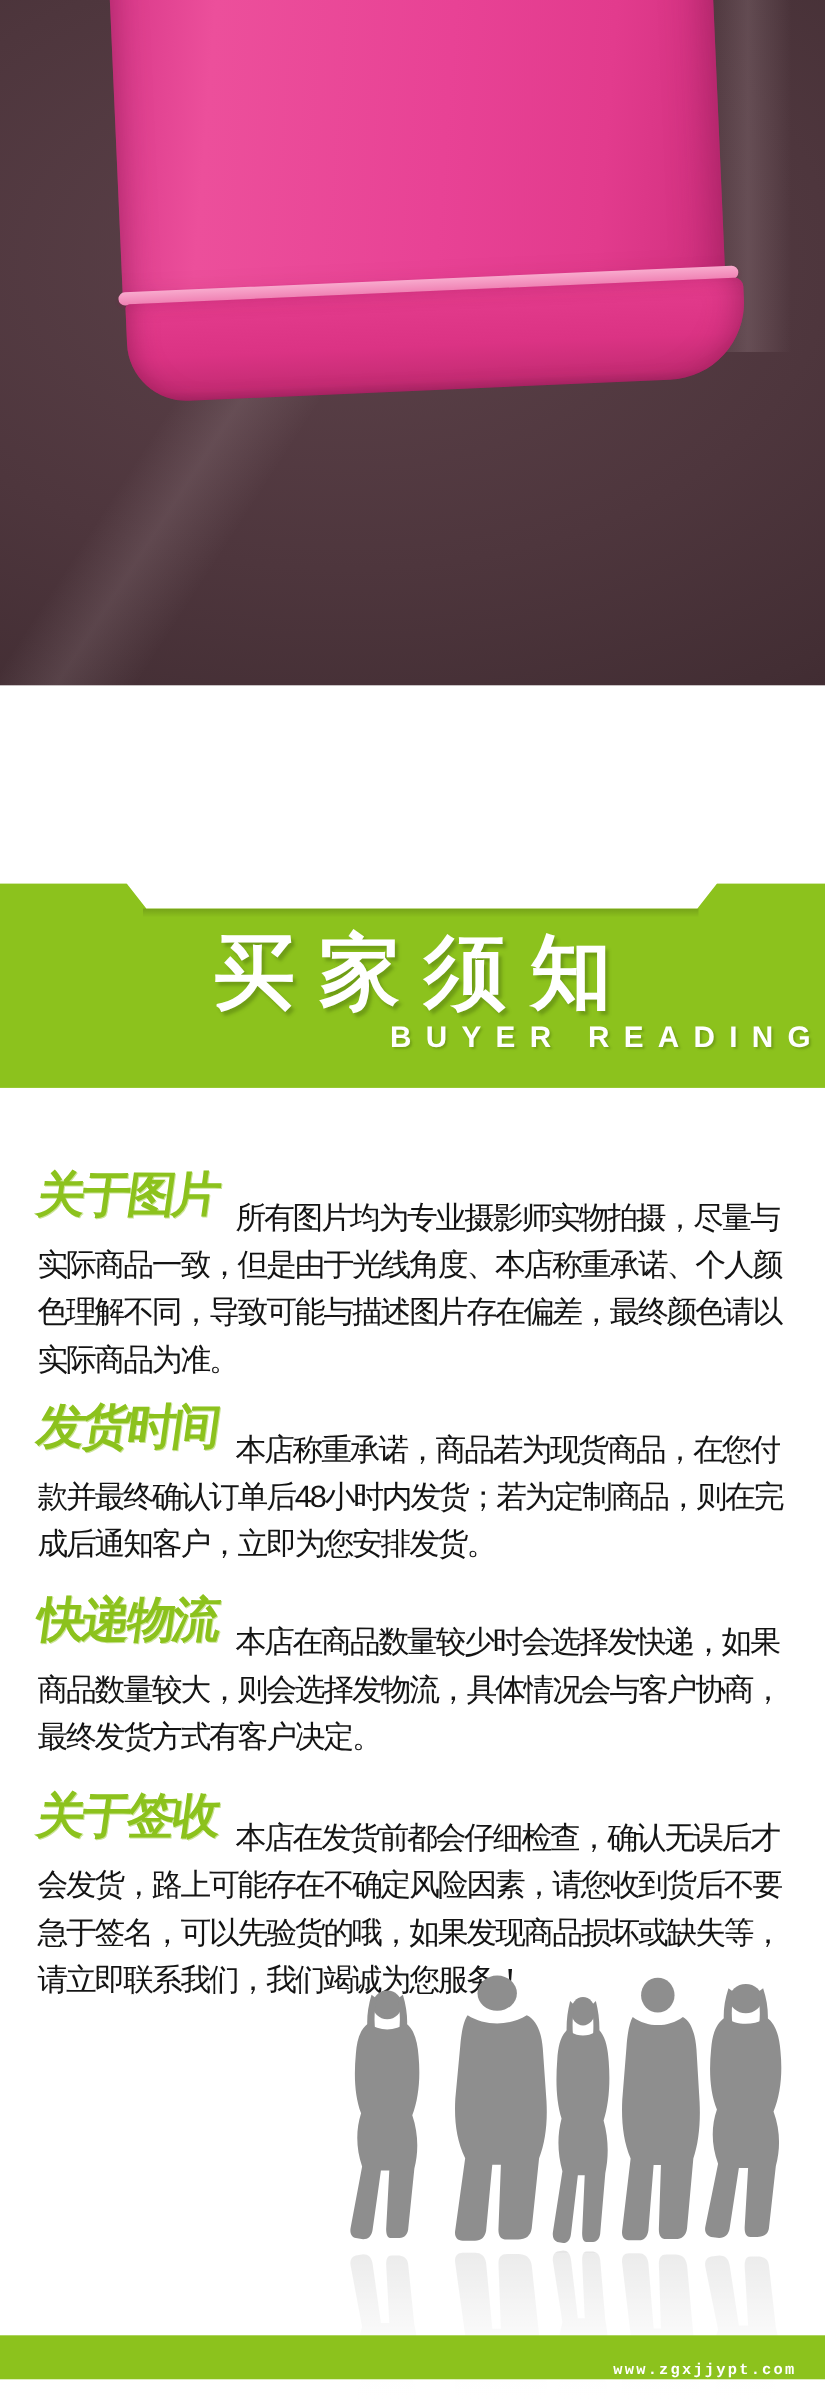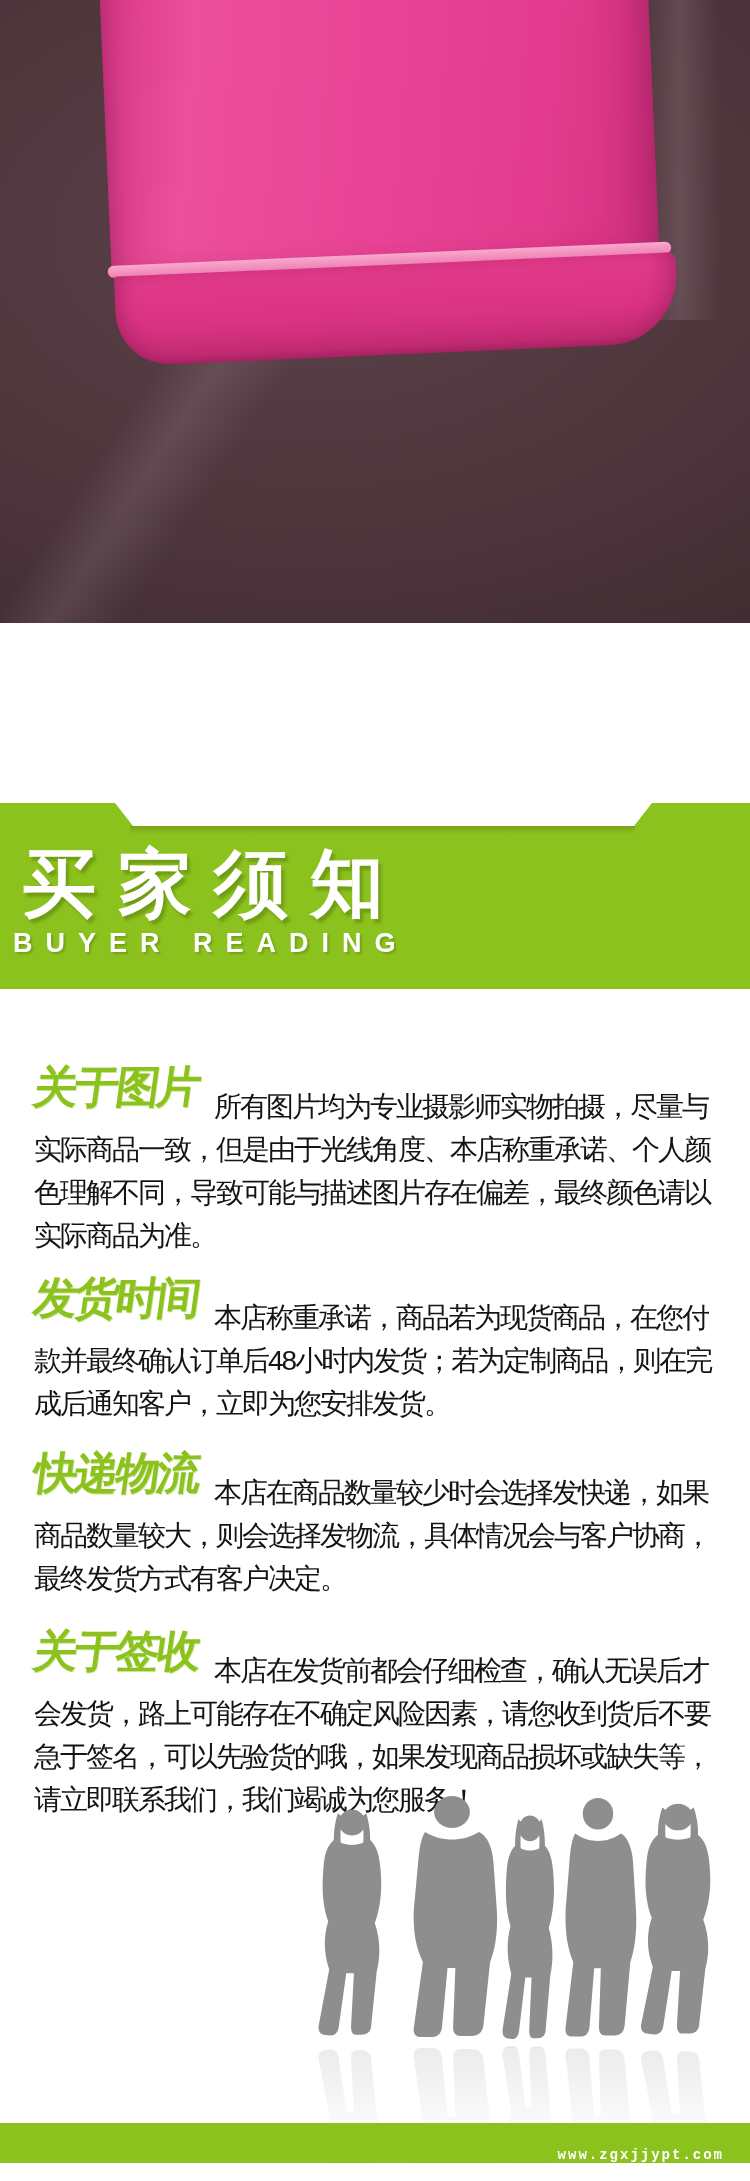--- a/index.html
+++ b/index.html
@@ -24,24 +24,24 @@
   .jug-base{position:absolute;left:2px;right:-16px;top:355px;height:90px;border-radius:4px 8px 70px 54px;
             background:linear-gradient(180deg,#e43c8d 0%,#db3384 55%,#c52c74 90%,#ae2868 100%);
             box-shadow:inset 16px 0 26px -16px rgba(110,16,62,.6), inset -20px 0 30px -18px rgba(110,16,62,.55);}
 
   
   .banner{position:absolute;left:0;top:803px;width:750px;height:186px;background:#8cc21d;
           clip-path:polygon(0 0,115px 0,133px 23px,634px 23px,652px 0,750px 0,750px 186px,0 186px);}
   .notch-shadow{position:absolute;left:130px;top:23px;width:505px;height:8px;
                 background:linear-gradient(180deg, rgba(0,0,0,0.16), transparent);}
   .banner-cn{position:absolute;left:0;top:44px;width:100%;box-sizing:border-box;padding-left:22px;
-             font-size:74px;line-height:1;font-weight:bold;color:#ffffff;
+             text-align:center;font-size:74px;line-height:1;font-weight:bold;color:#ffffff;
              letter-spacing:22px;text-shadow:3px 4px 3px rgba(58,88,10,0.35);}
   .banner-en{position:absolute;left:0;top:127px;width:100%;box-sizing:border-box;padding-left:13px;
-             text-align:left;font-size:27px;line-height:1;font-weight:bold;color:#ffffff;
+             text-align:right;font-size:27px;line-height:1;font-weight:bold;color:#ffffff;
              letter-spacing:13px;text-shadow:2px 2px 2px rgba(58,88,10,0.3);}
 
   
   .sec{position:absolute;left:34px;width:678px;font-size:28px;line-height:43px;
        letter-spacing:-2px;color:#141414;text-align:left;}
   .sec .hd{float:left;margin:-20px 16px 0 0;font-size:44px;line-height:44px;font-weight:bold;
            color:#8cc21d;letter-spacing:-3px;transform:skewX(-8deg);
            text-shadow:1px 1px 0 rgba(140,194,29,0.45);}
   .sec-1{top:1085px;} .sec-2{top:1296px;} .sec-3{top:1471px;} .sec-4{top:1649px;}
 

